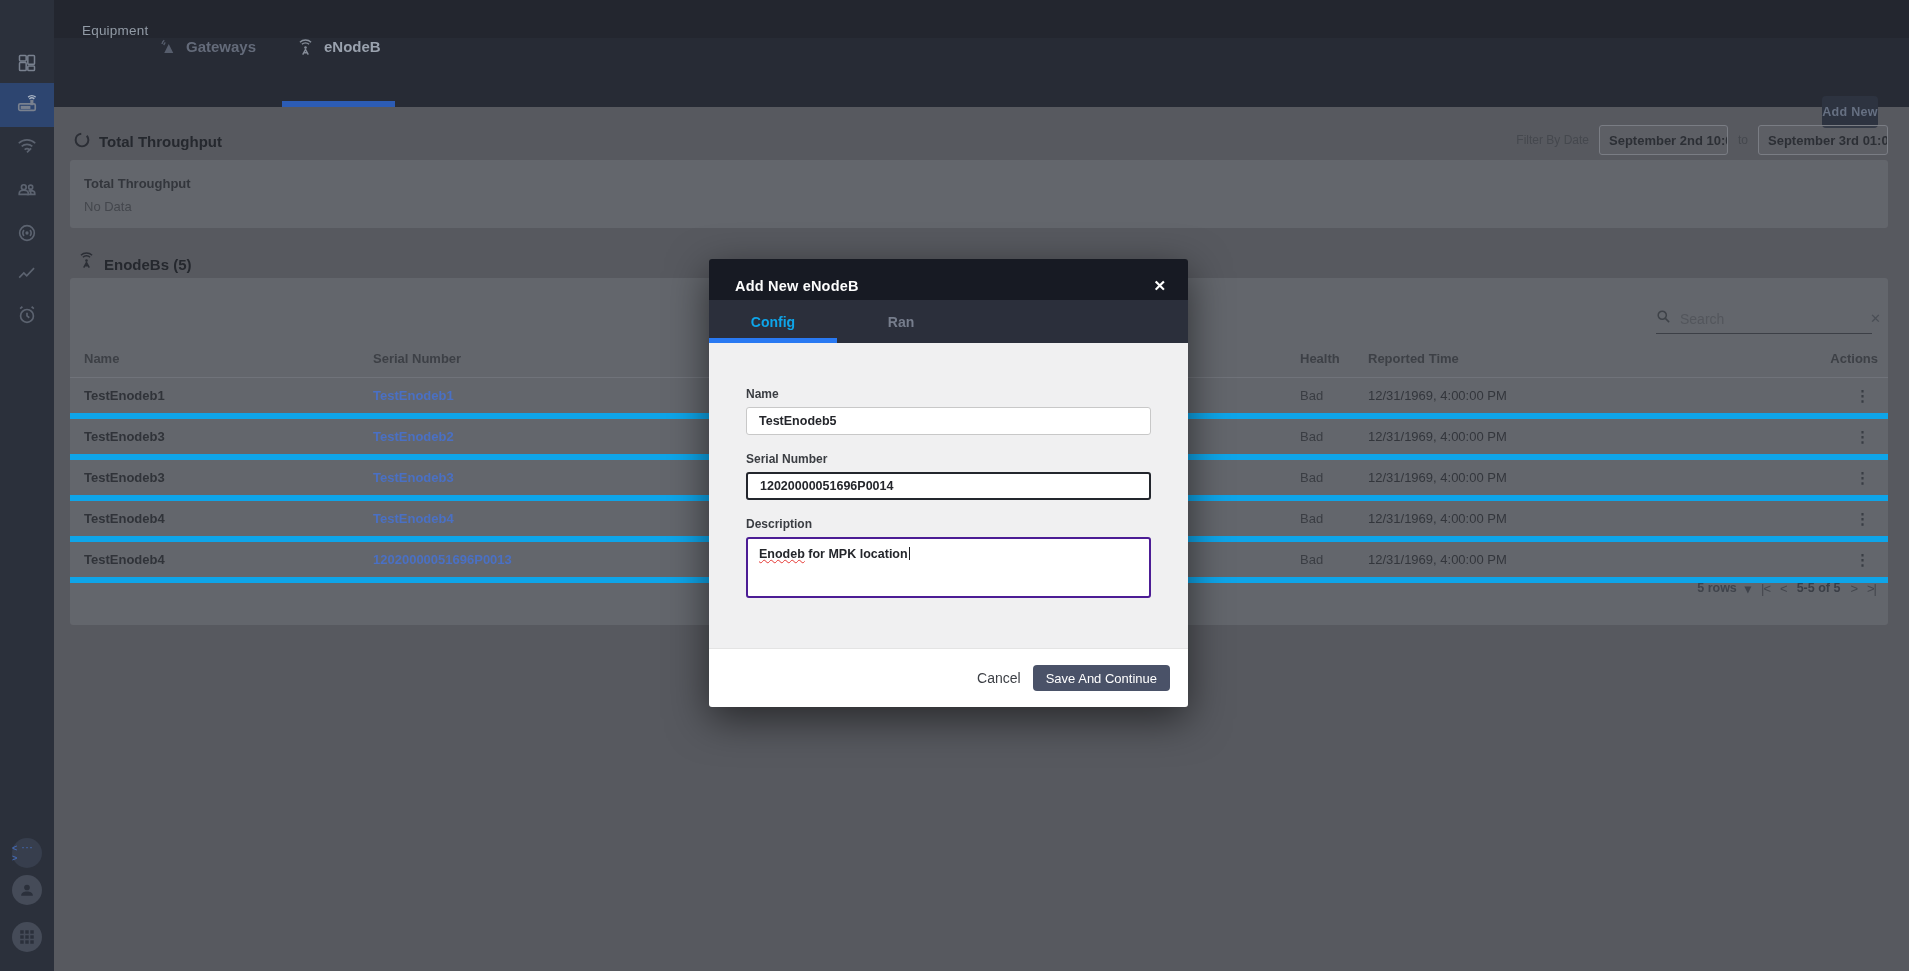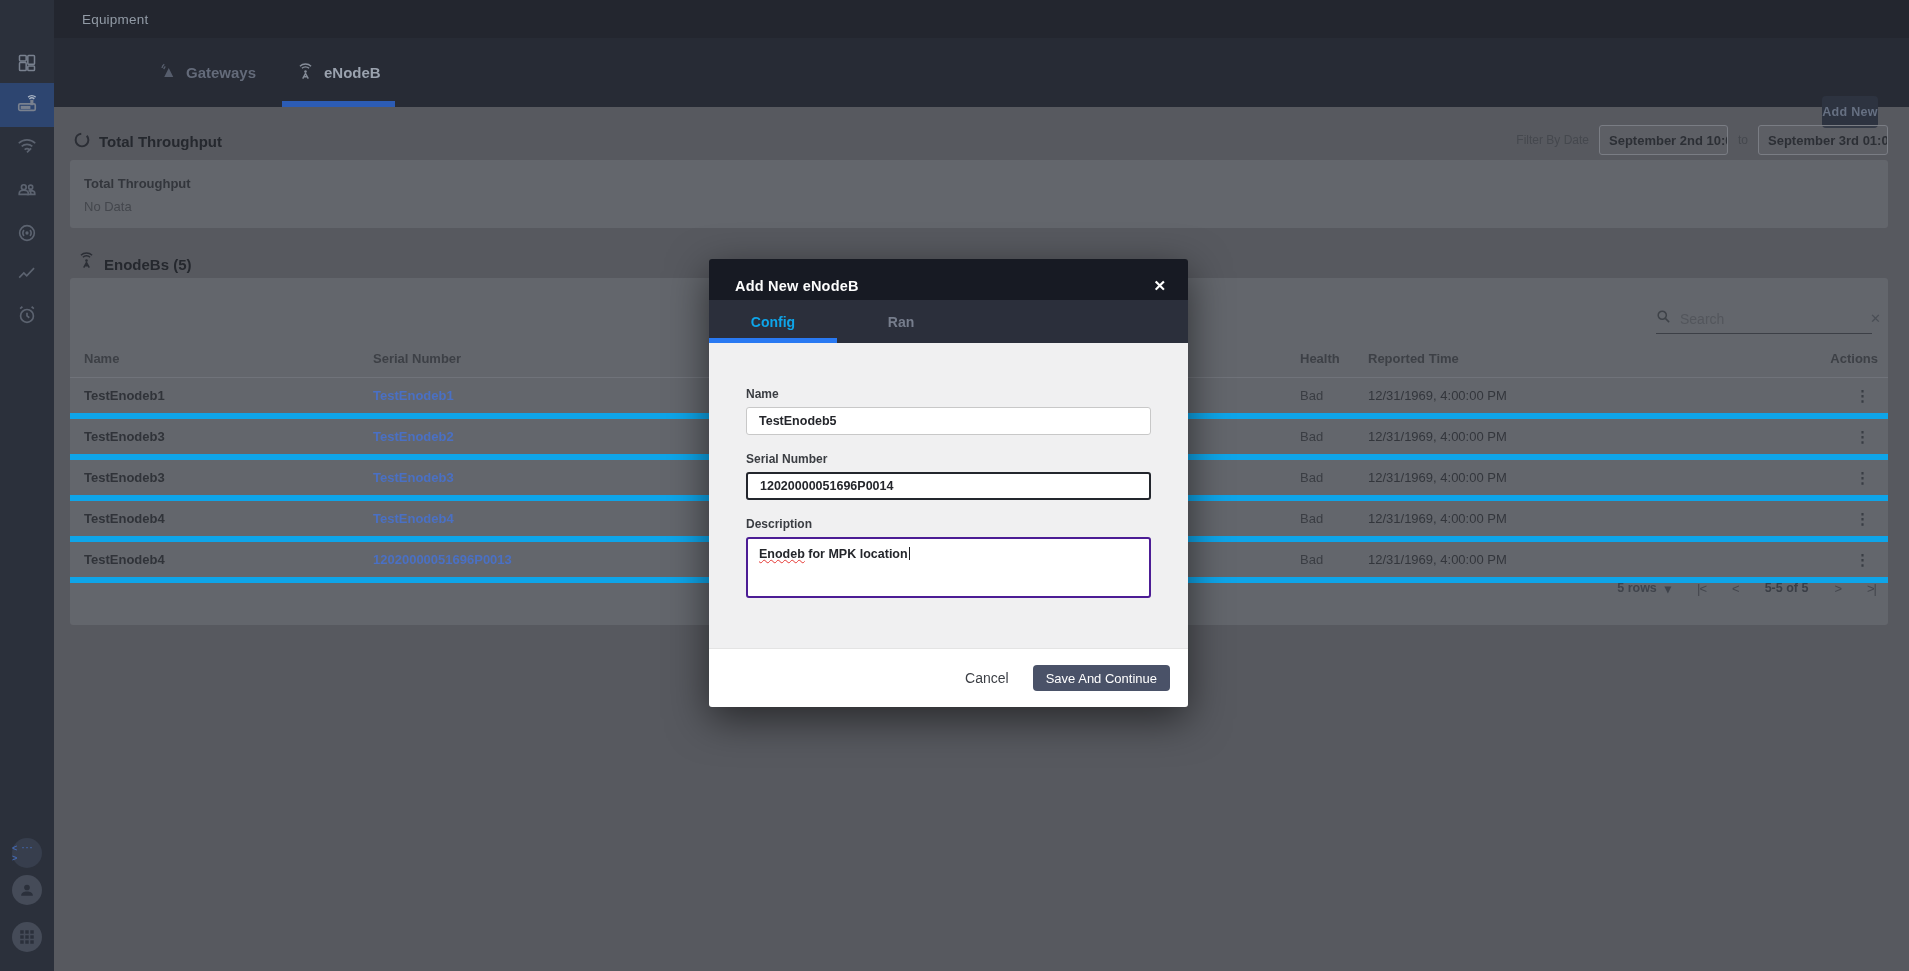--- a/index.html
+++ b/index.html
@@ -1,24 +1,24 @@
 <!DOCTYPE html>
 <html><head>
 <meta charset="utf-8">
 <style>
   * { margin:0; padding:0; box-sizing:border-box; }
   html,body { background:#1c1e24; }
   body { font-family:"Liberation Sans", sans-serif; }
   #stage { position:relative; width:1909px; height:971px; overflow:hidden; background:#57595f; }
 
   
-  .topbar { position:absolute; left:54px; top:0; width:1855px; height:38px; background:#23262f; display:flex; align-items:center; }
+  .topbar { position:absolute; left:54px; top:0; width:1855px; height:38px; background:#23262f; display:flex; align-items:flex-end; }
   .topbar-title { color:#929ba6; font-size:13.5px; margin-left:28px; letter-spacing:.2px; }
   .tabbar { position:absolute; left:54px; top:38px; width:1855px; height:69px; background:#272b35; }
-  .apptab { position:absolute; top:0; height:69px; display:flex; align-items:center; gap:9px; font-size:15px; font-weight:bold; }
+  .apptab { position:absolute; top:0; height:69px; display:flex; gap:9px; font-size:15px; font-weight:bold; }
   .apptab.inactive { color:#646b7a; }
   .apptab.active { color:#9aa2ae; }
   .apptab .underline { position:absolute; left:-14px; right:-14px; bottom:0; height:6px; background:#2c5cb5; }
   .addnew-btn { position:absolute; right:31px; top:58px; width:56px; height:32px; background:#2d3340; border-radius:4px; color:#667082; font-size:12.5px; font-weight:bold; display:flex; align-items:center; justify-content:center; letter-spacing:.3px; }
 
   
   .sidebar { position:absolute; left:0; top:0; width:54px; height:971px; background:#2b303b; z-index:2; }
   .side-item { position:absolute; left:0; width:54px; height:44px; display:flex; align-items:center; justify-content:center; }
   .side-item.active { background:#2d4570; }
   .side-item svg { stroke:#79818f; fill:none; stroke-width:1.8; }
@@ -45,21 +45,21 @@
 
   .tgrid { display:grid; grid-template-columns:289px 927px 68px 460px 60px; align-items:center; padding-left:14px; }
   .thead { position:absolute; left:0; top:62px; width:100%; height:38px; border-bottom:1px solid #70737a; font-size:13px; font-weight:bold; color:#3d4046; }
   .trow { position:absolute; left:0; width:100%; height:41px; border-bottom:6px solid #0ea5e9; font-size:13px; }
   .c-name { color:#303339; font-weight:bold; }
   .c-serial { color:#4a70c4; font-weight:bold; text-decoration:none; }
   .c-health { color:#3a3d43; }
   .c-time { color:#33363c; }
   .c-actions { text-align:right; padding-right:18px; color:#393d44; font-size:15px; font-weight:bold; }
   .th-actions { text-align:right; padding-right:10px; }
-  .pagination { position:absolute; right:12px; top:289px; height:42px; display:flex; align-items:center; gap:26px; color:#3f434b; font-size:12.5px; }
+  .pagination { position:absolute; right:12px; top:289px; height:42px; display:flex; align-items:center; gap:10px; color:#3f434b; font-size:12.5px; }
   .pag-glyph { font-size:13px; letter-spacing:-1px; color:#43464d; }
   .pag-range { font-weight:bold; color:#3a3e46; }
   .rows-select { display:flex; align-items:center; gap:8px; font-weight:bold; }
 
   
   .modal { position:absolute; left:709px; top:259px; width:479px; height:448px; z-index:10; box-shadow:0 12px 40px rgba(0,0,0,0.55); border-radius:3px; overflow:hidden; }
   .modal-head { height:41px; background:#171a23; display:flex; align-items:center; justify-content:space-between; padding:12px 22px 0 26px; }
   .modal-title { color:#fdfdfd; font-size:14.5px; font-weight:bold; letter-spacing:.2px; }
   .modal-close { color:#ffffff; font-size:15px; font-weight:bold; cursor:pointer; }
   .modal-tabs { height:43px; background:#2b2f3b; display:flex; }
@@ -68,21 +68,21 @@
   .mtab.active .munderline { position:absolute; left:0; right:0; bottom:0; height:5px; background:#2979f2; }
   .mtab.idle { color:#767d8c; }
   .modal-body { height:305px; background:#f0f0f1; padding:44px 37px 0 37px; }
   .fgroup { margin-bottom:17px; }
   .flabel { font-size:12px; color:#3a3d42; font-weight:bold; margin-bottom:6px; display:block; }
   .finput { width:405px; height:28px; background:#ffffff; border:1px solid #c8c8c8; border-radius:3px; font-size:12.5px; font-weight:bold; color:#24262b; padding:0 12px; font-family:inherit; outline:none; display:block; }
   .finput.focus-dark { border:2px solid #23262d; }
   .ftextarea { width:405px; height:61px; background:#ffffff; border:2px solid #4c1d95; border-radius:3px; font-size:12.5px; font-weight:bold; color:#24262b; padding:7px 11px; white-space:pre-wrap; line-height:1.4; }
   .misspell { text-decoration:underline; text-decoration-style:wavy; text-decoration-color:#e53935; text-decoration-thickness:1px; }
   .caret { display:inline-block; width:1.5px; height:13px; background:#1c1e23; vertical-align:-2px; margin-left:1px; }
-  .modal-foot { height:59px; background:#ffffff; display:flex; align-items:center; justify-content:flex-end; gap:24px; padding-right:18px; border-top:1px solid #e4e4e4;padding-left:25px; }
+  .modal-foot { height:59px; background:#ffffff; display:flex; align-items:center; justify-content:flex-end; gap:12px; padding-right:18px; border-top:1px solid #e4e4e4;padding-left:25px; }
   .cancel-btn { background:none; border:none; font-size:14px; color:#3c3f45; font-family:inherit; cursor:pointer; }
   .save-btn { background:#4a5268; color:#ffffff; border:none; border-radius:4px; height:26px; padding:0 13px; font-size:13px; font-family:inherit; cursor:pointer; }
 </style>
 </head>
 <body>
 
 <div id="stage">
 
   <div class="topbar">
     <span class="topbar-title">Equipment</span>

